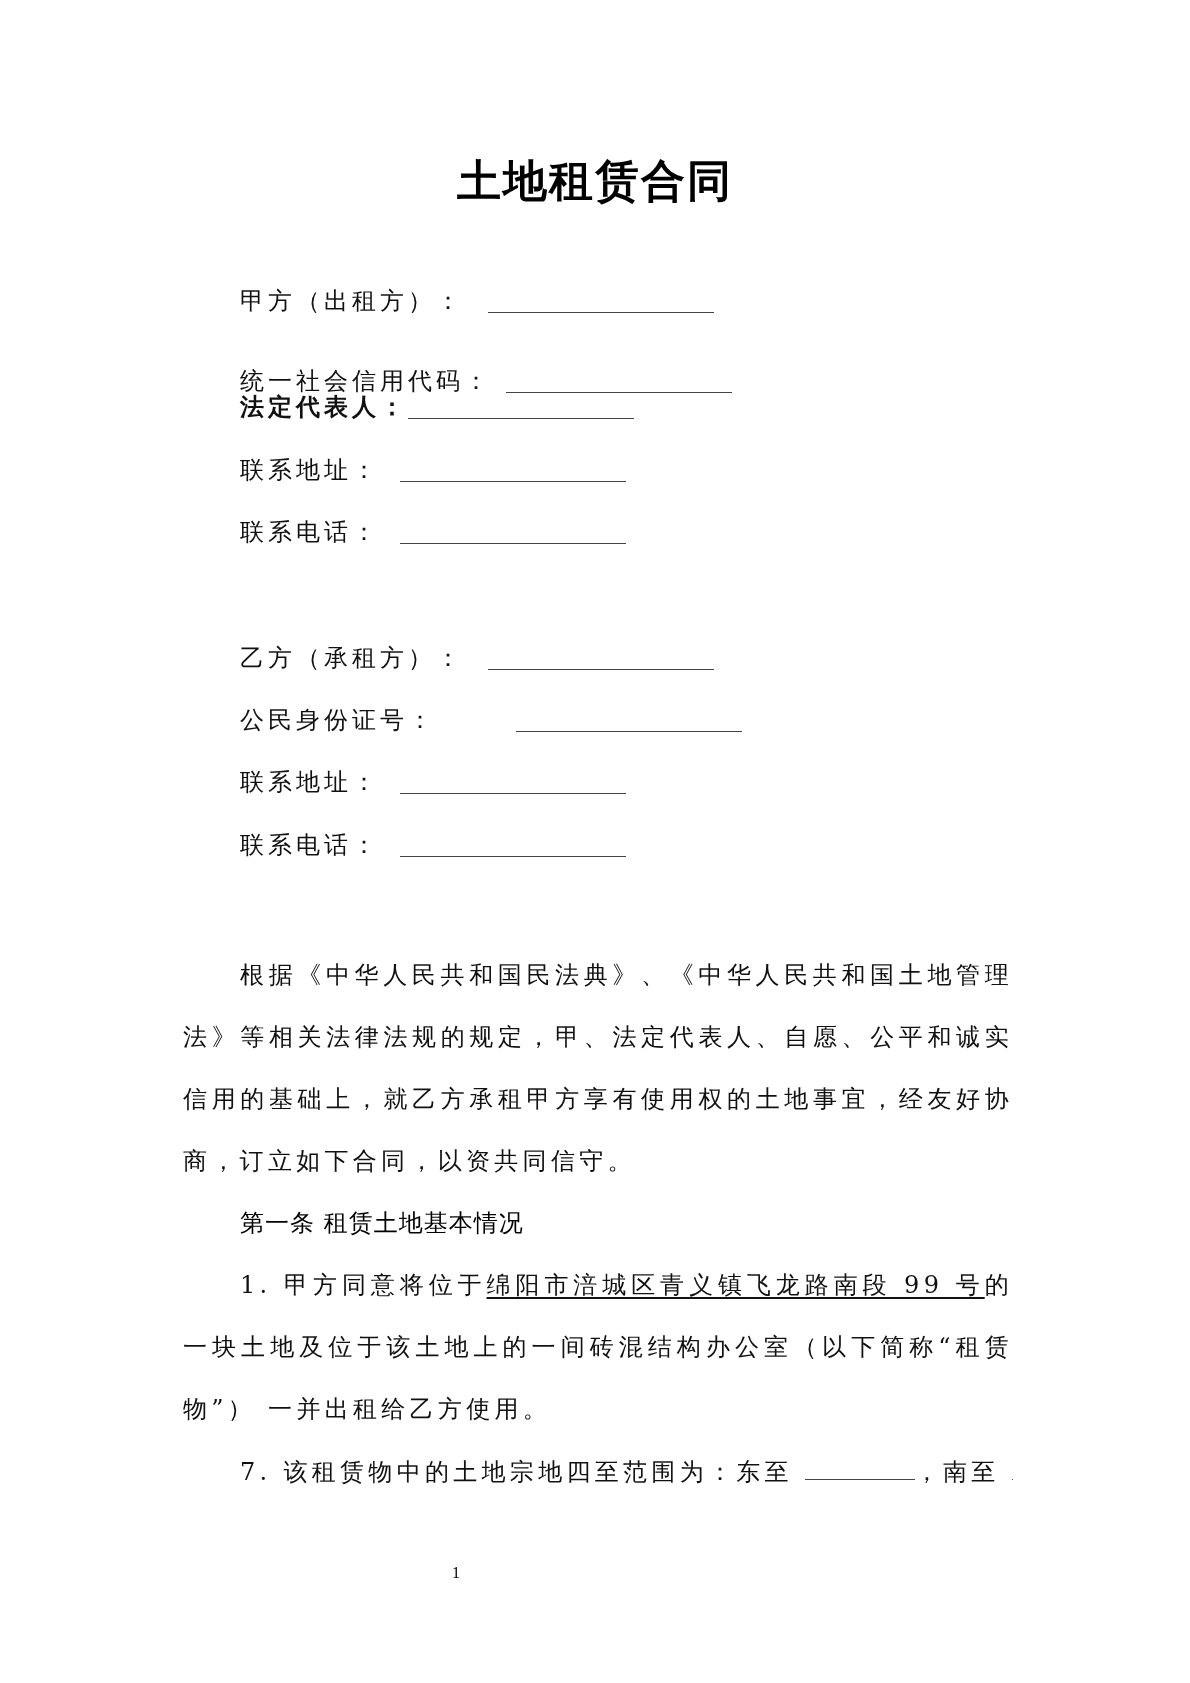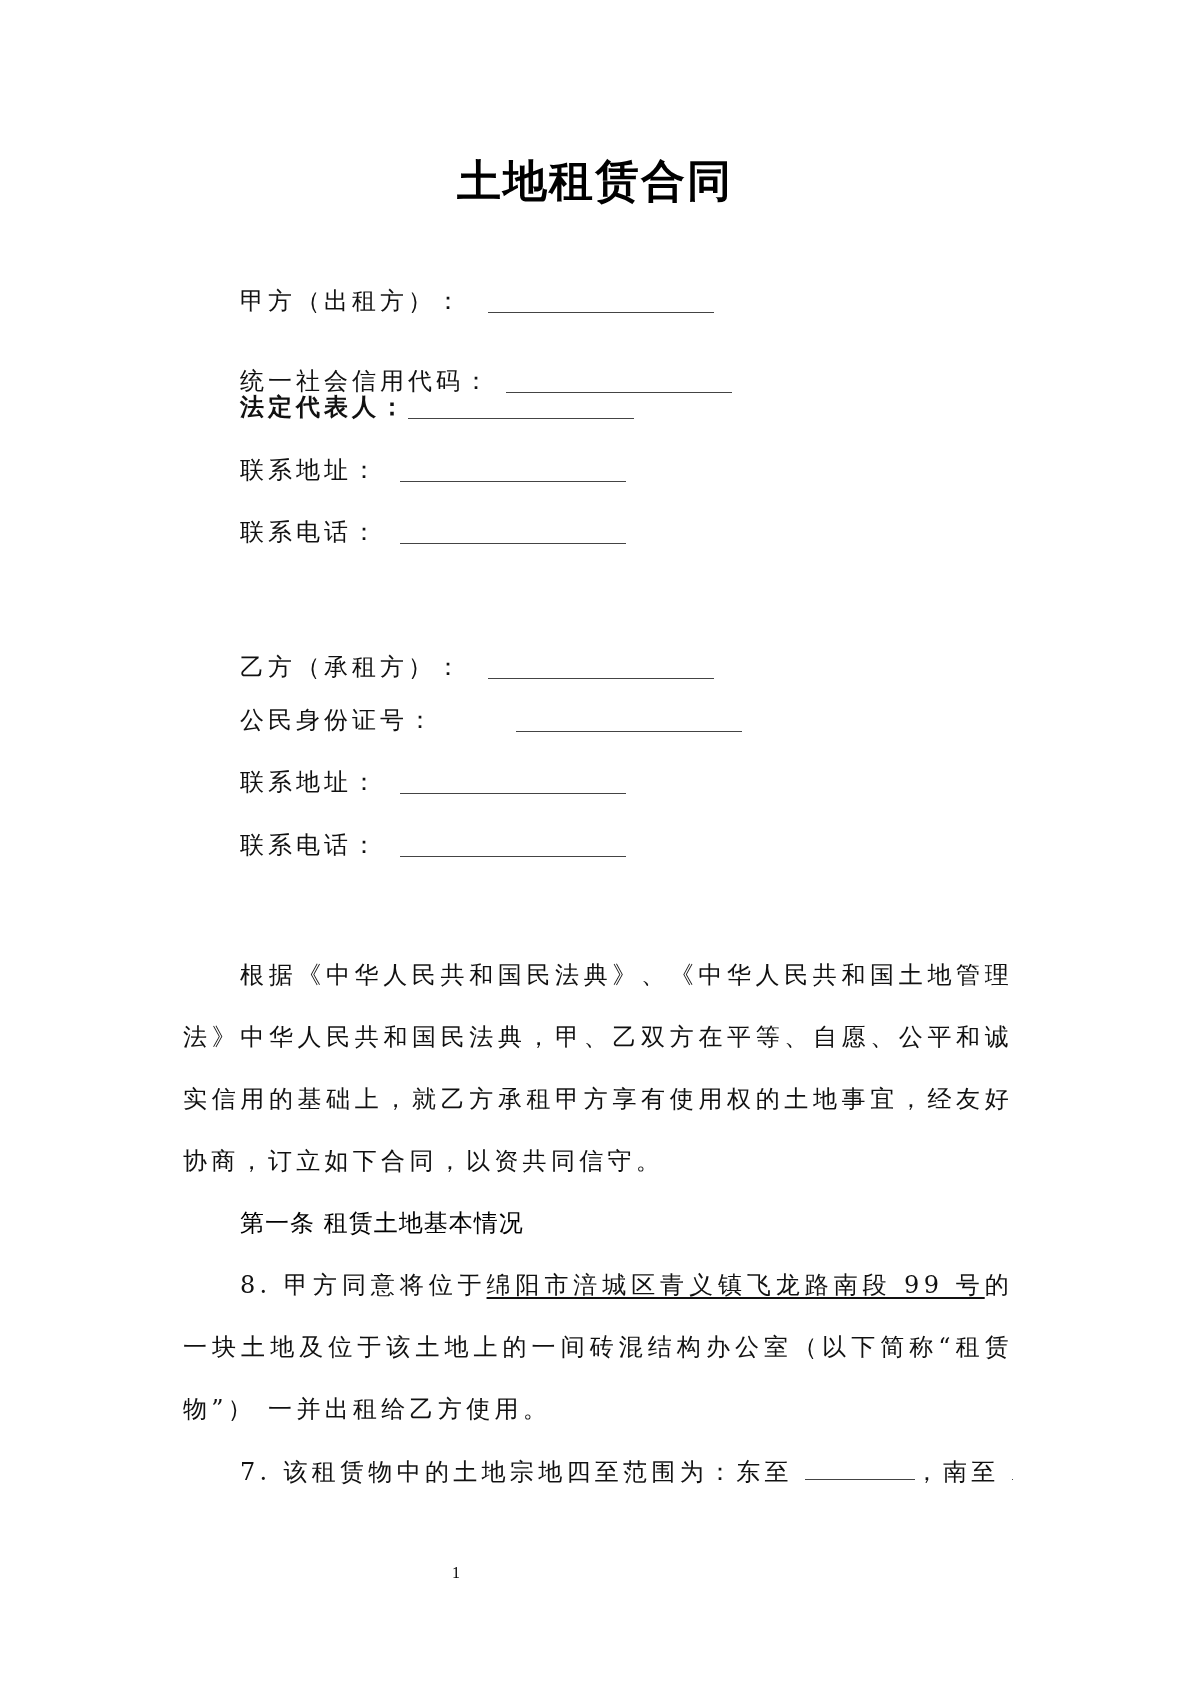--- a/index.html
+++ b/index.html
@@ -123,44 +123,44 @@
     <span class="field-label">联系地址：</span>
     <span style="display:inline-block;width:20px;"></span>
     <span class="blank-line"></span>
   </div>
   <div class="field-row" style="top:517px;">
     <span class="field-label">联系电话：</span>
     <span style="display:inline-block;width:20px;"></span>
     <span class="blank-line"></span>
   </div>
 
-  <div class="field-row" style="top:643px;margin-top:9px;">
+  <div class="field-row" style="top:643px;">
     <span class="field-label">乙方（承租方）：</span>
     <span style="display:inline-block;width:24px;"></span>
     <span class="blank-line"></span>
   </div>
   <div class="field-row" style="top:705px;gap:30px;">
     <span class="field-label">公民身份证号：</span>
     <span style="display:inline-block;width:20px;"></span>
     <span class="blank-line"></span>
   </div>
   <div class="field-row" style="top:767px;">
     <span class="field-label">联系地址：</span>
     <span style="display:inline-block;width:20px;"></span>
     <span class="blank-line"></span>
   </div>
   <div class="field-row" style="top:830px;">
     <span class="field-label">联系电话：</span>
     <span style="display:inline-block;width:20px;"></span>
     <span class="blank-line"></span>
   </div>
 
-  <div class="para indent" style="top:944px;">根据《中华人民共和国民法典》、《中华人民共和国土地管理法》中华人民共和国民法典，甲、乙双方在平等、自愿、公平和诚实信用的基础上，就乙方承租甲方享有使用权的土地事宜，经友好协商，订立如下合同，以资共同信守。</div>
+  <div class="para indent" style="top:944px;">根据《中华人民共和国民法典》、《中华人民共和国土地管理法》等相关法律法规的规定，甲、法定代表人、自愿、公平和诚实信用的基础上，就乙方承租甲方享有使用权的土地事宜，经友好协商，订立如下合同，以资共同信守。</div>
 
   <div class="heading" style="top:1208px;">第一条 租赁土地基本情况</div>
 
-  <div class="para indent" style="top:1254px;"><span>8. 甲方同意将位于</span><span class="ul">绵阳市涪城区青义镇飞龙路南段 99 号</span><span>的一块土地及位于该土地上的一间砖混结构办公室（以下简称“租赁物”） 一并出租给乙方使用。</span></div>
+  <div class="para indent" style="top:1254px;"><span>1. 甲方同意将位于</span><span class="ul">绵阳市涪城区青义镇飞龙路南段 99 号</span><span>的一块土地及位于该土地上的一间砖混结构办公室（以下简称“租赁物”） 一并出租给乙方使用。</span></div>
 
   <div class="para indent" style="top:1441px;white-space:nowrap;overflow:hidden;"><span>7. 该租赁物中的土地宗地四至范围为：东至 </span><span class="small-blank"></span><span>，南至 </span><span class="tiny-blank"></span></div>
 
   <div class="page-number">1</div>
 
 </div>
 
 </body></html>

